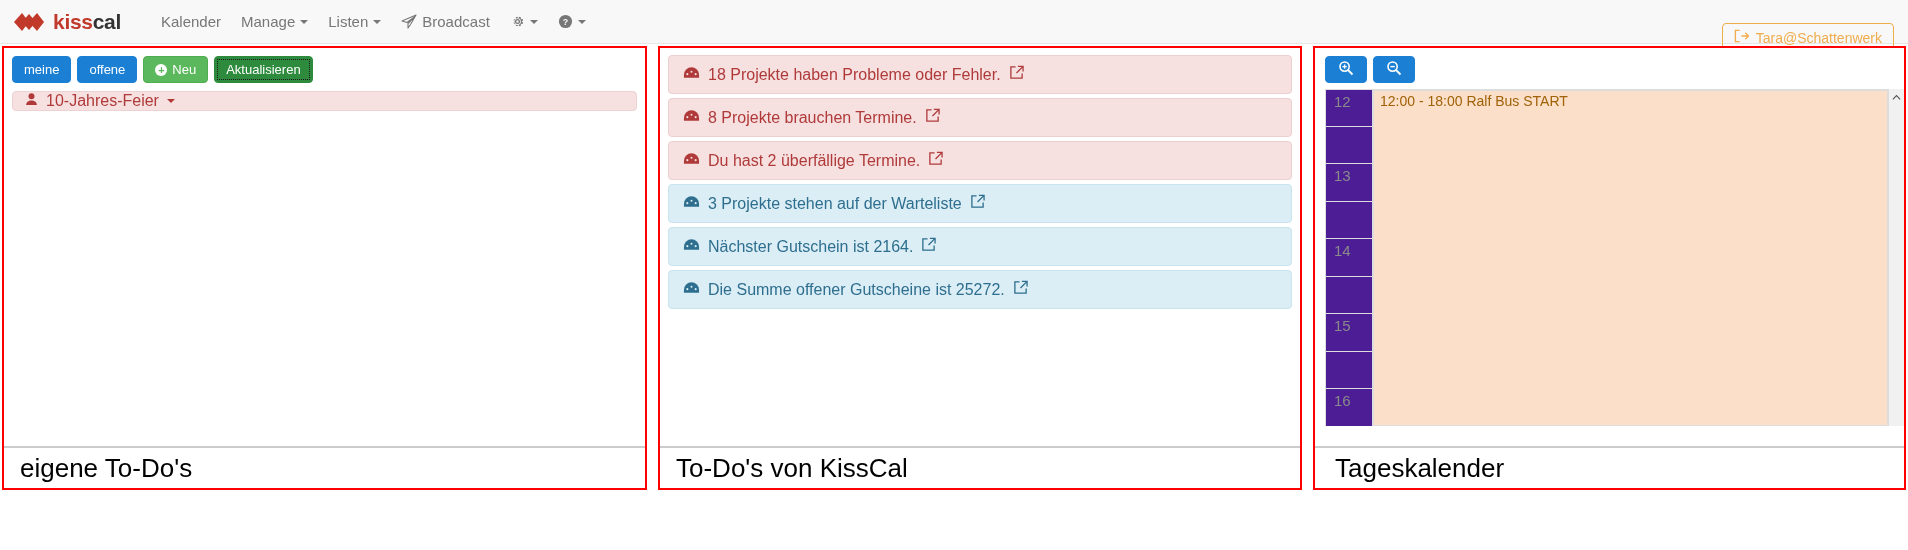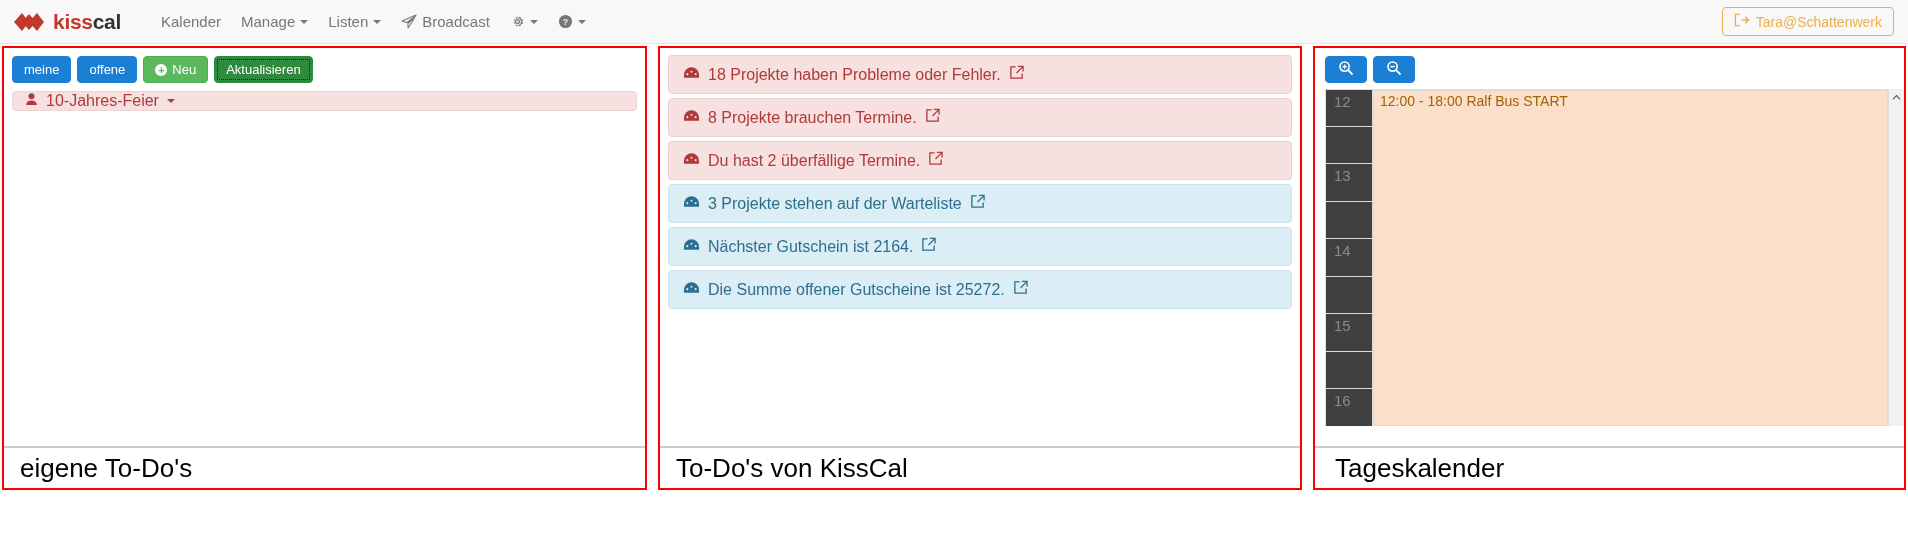--- a/index.html
+++ b/index.html
@@ -32,21 +32,21 @@
     display: flex; align-items: center; gap: 5px; white-space: nowrap;
   }
   .caret {
     width: 0; height: 0; display: inline-block;
     border-left: 4px solid transparent; border-right: 4px solid transparent;
     border-top: 4px solid #777777;
   }
   .nav-icon { display: inline-flex; align-items: center; }
 
   .logout-btn {
-    position: absolute; right: 14px; top: 7px;
+    position: absolute; right: 14px; top: 23px;
     border: 1px solid #f0ad4e; color: #f0ad4e; background: transparent;
     border-radius: 4px; padding: 5px 11px; font-size: 14px;
     display: flex; align-items: center; gap: 7px; cursor: pointer;
     white-space: nowrap;
   }
 
   
   .stage { position: relative; height: 506px; }
 
   .panel {
@@ -113,21 +113,21 @@
   }
 
   .cal-grid {
     position: relative; display: flex;
     margin-left: 10px; height: 337px; overflow: hidden;
   }
   .hour-col { width: 48px; flex: 0 0 48px; }
   .hour-cell {
     height: 37.5px; border: 1px solid #dddddd; border-top: none;
     font-size: 15px; color: #8a8a8a; padding: 3px 0 0 8px;
-    background: #404040;
+    background: #4c1d95;
   }
   .hour-cell.first { border-top: 1px solid #dddddd; }
   .hour-cell.half { color: transparent; }
 
   .event-col { flex: 1 1 auto; position: relative; border-top: 1px solid #dddddd; }
   .event-block {
     position: absolute; left: 0; right: 0; top: 0; bottom: 0;
     background: #fbdfc9; border: 1px solid #dddddd;
     font-size: 14px; color: #a16207; padding: 2px 0 0 6px;
   }

